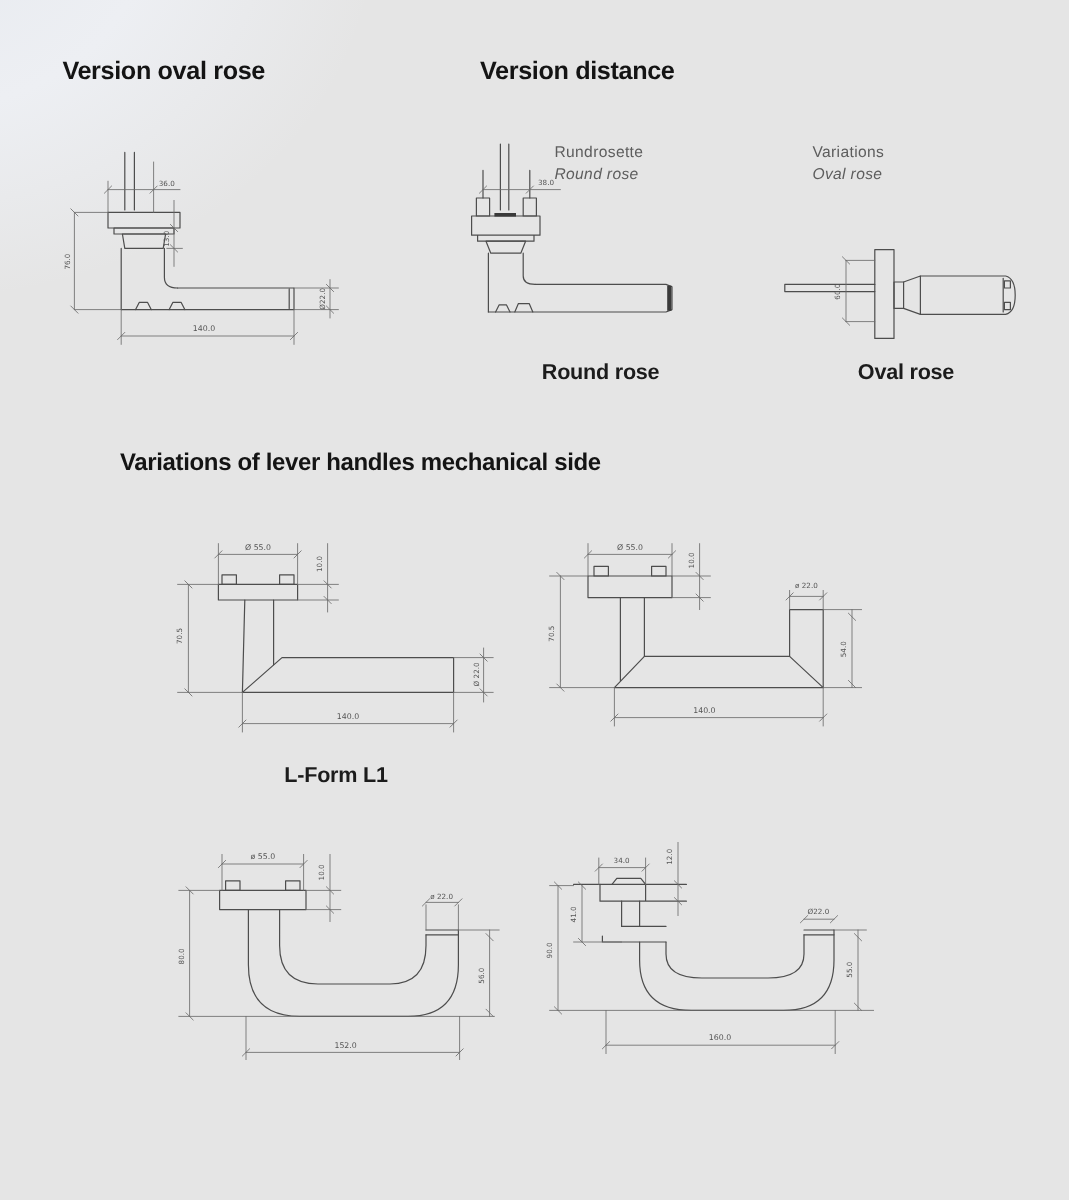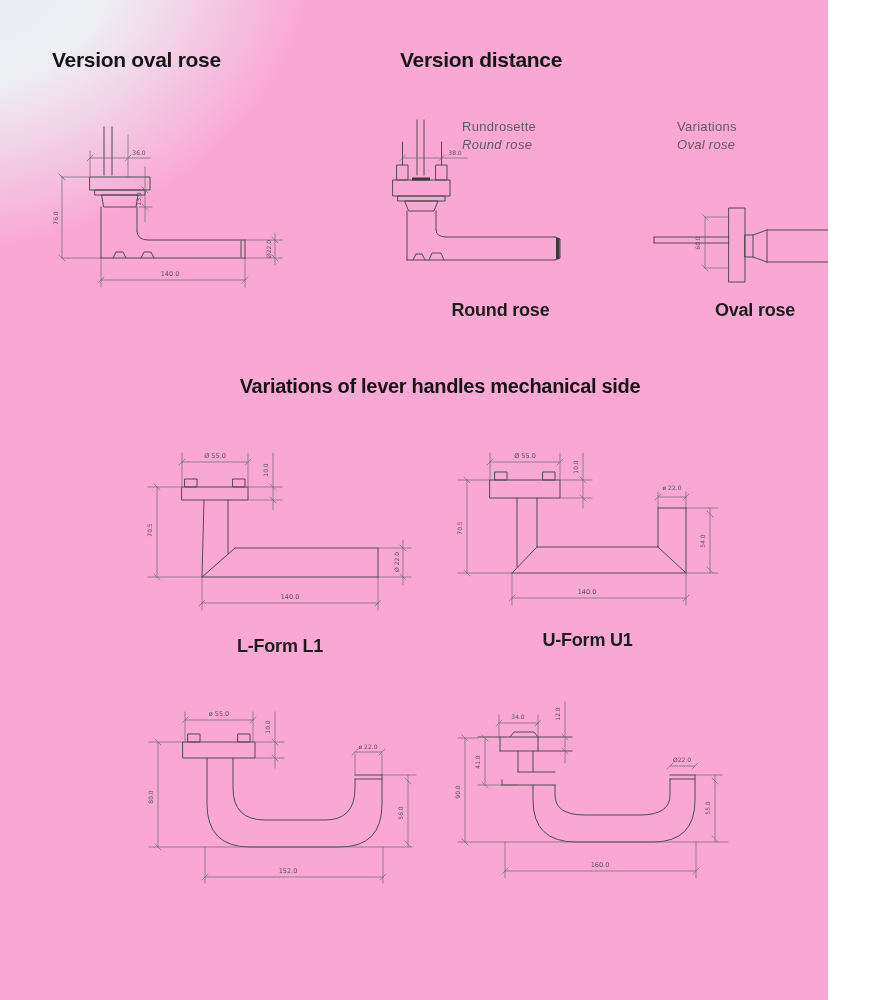--- a/index.html
+++ b/index.html
@@ -1,21 +1,21 @@
 <!DOCTYPE html>
 <html><head>
 <meta charset="utf-8">
 <style>
   html,body{margin:0;padding:0;background:#fff;}
-  .page{position:relative;width:828px;height:1000px;background:#f9a8d4;overflow:hidden;
+  .page{position:relative;width:891px;height:1000px;background:#e5e5e5;overflow:hidden;
         font-family:"Liberation Sans",sans-serif;}
   .corner-glow{position:absolute;left:0;top:0;width:560px;height:480px;pointer-events:none;
         background:radial-gradient(ellipse 520px 430px at -60px -60px,#e7eaef 0%,#edeff3 35%,rgba(255,255,255,0) 72%);}
   .h-title{position:absolute;font-size:21px;font-weight:700;color:#141414;letter-spacing:-0.3px;}
-  .h-title.centered{text-align:center;}
+  .h-title.centered{}
   .caption{position:absolute;font-size:18px;font-weight:600;color:#1c1c1c;text-align:center;letter-spacing:-0.2px;}
   .cad-label{position:absolute;width:130px;text-align:left;color:#5d5d5d;font-size:13px;
         font-weight:400;letter-spacing:.3px;line-height:18px;}
   .cad-label .en{font-style:italic;}
   svg{position:absolute;overflow:visible;}
   .outline{fill:none;stroke:#4d4d4d;stroke-width:1;stroke-linecap:round;stroke-linejoin:round;}
   .dimline{fill:none;stroke:#6b6b6b;stroke-width:0.7;stroke-linecap:round;}
   .dimtxt{font-family:"DejaVu Sans",sans-serif;font-size:6.5px;fill:#555;}
   .dimtxt.sm{font-size:6px;}
   .darkfill{fill:#3a3a3a;stroke:none;}
@@ -140,21 +140,20 @@
     </g>
     <text class="dimtxt" x="75" y="18" text-anchor="middle">Ø 55.0</text>
     <text class="dimtxt sm" x="128" y="27" text-anchor="middle" transform="rotate(-90 128 27)">10.0</text>
     <text class="dimtxt sm" x="12" y="88" text-anchor="middle" transform="rotate(-90 12 88)">70.5</text>
     <text class="dimtxt sm" x="222" y="50" text-anchor="middle">ø 22.0</text>
     <text class="dimtxt sm" x="255" y="101" text-anchor="middle" transform="rotate(-90 255 101)">54.0</text>
     <text class="dimtxt" x="137" y="154" text-anchor="middle">140.0</text>
   </svg>
 
   <div class="caption" style="left:140px;top:636px;width:280px;">L-Form L1</div>
-  <div class="caption" style="left:450px;top:630px;width:275px;">U-Form U1</div>
 
   <svg style="left:140px;top:700px;" width="290" height="190" viewBox="0 0 290 190">
     <g class="outline">
       <path d="M43,42 h72 v16 h-72 z"></path>
       <path d="M48,34 h12 v8 h-12 z M98,34 h12 v8 h-12 z"></path>
       <path d="M67,58 V104 Q67,147 110,147 H200 Q242,147 242,104 V75"></path>
       <path d="M215,79 V88 Q215,120 185,120 H125 Q93,120 93,88 V58"></path>
       <path d="M215,75 H242 M215,79 H242"></path>
     </g>
     <g class="dimline">

